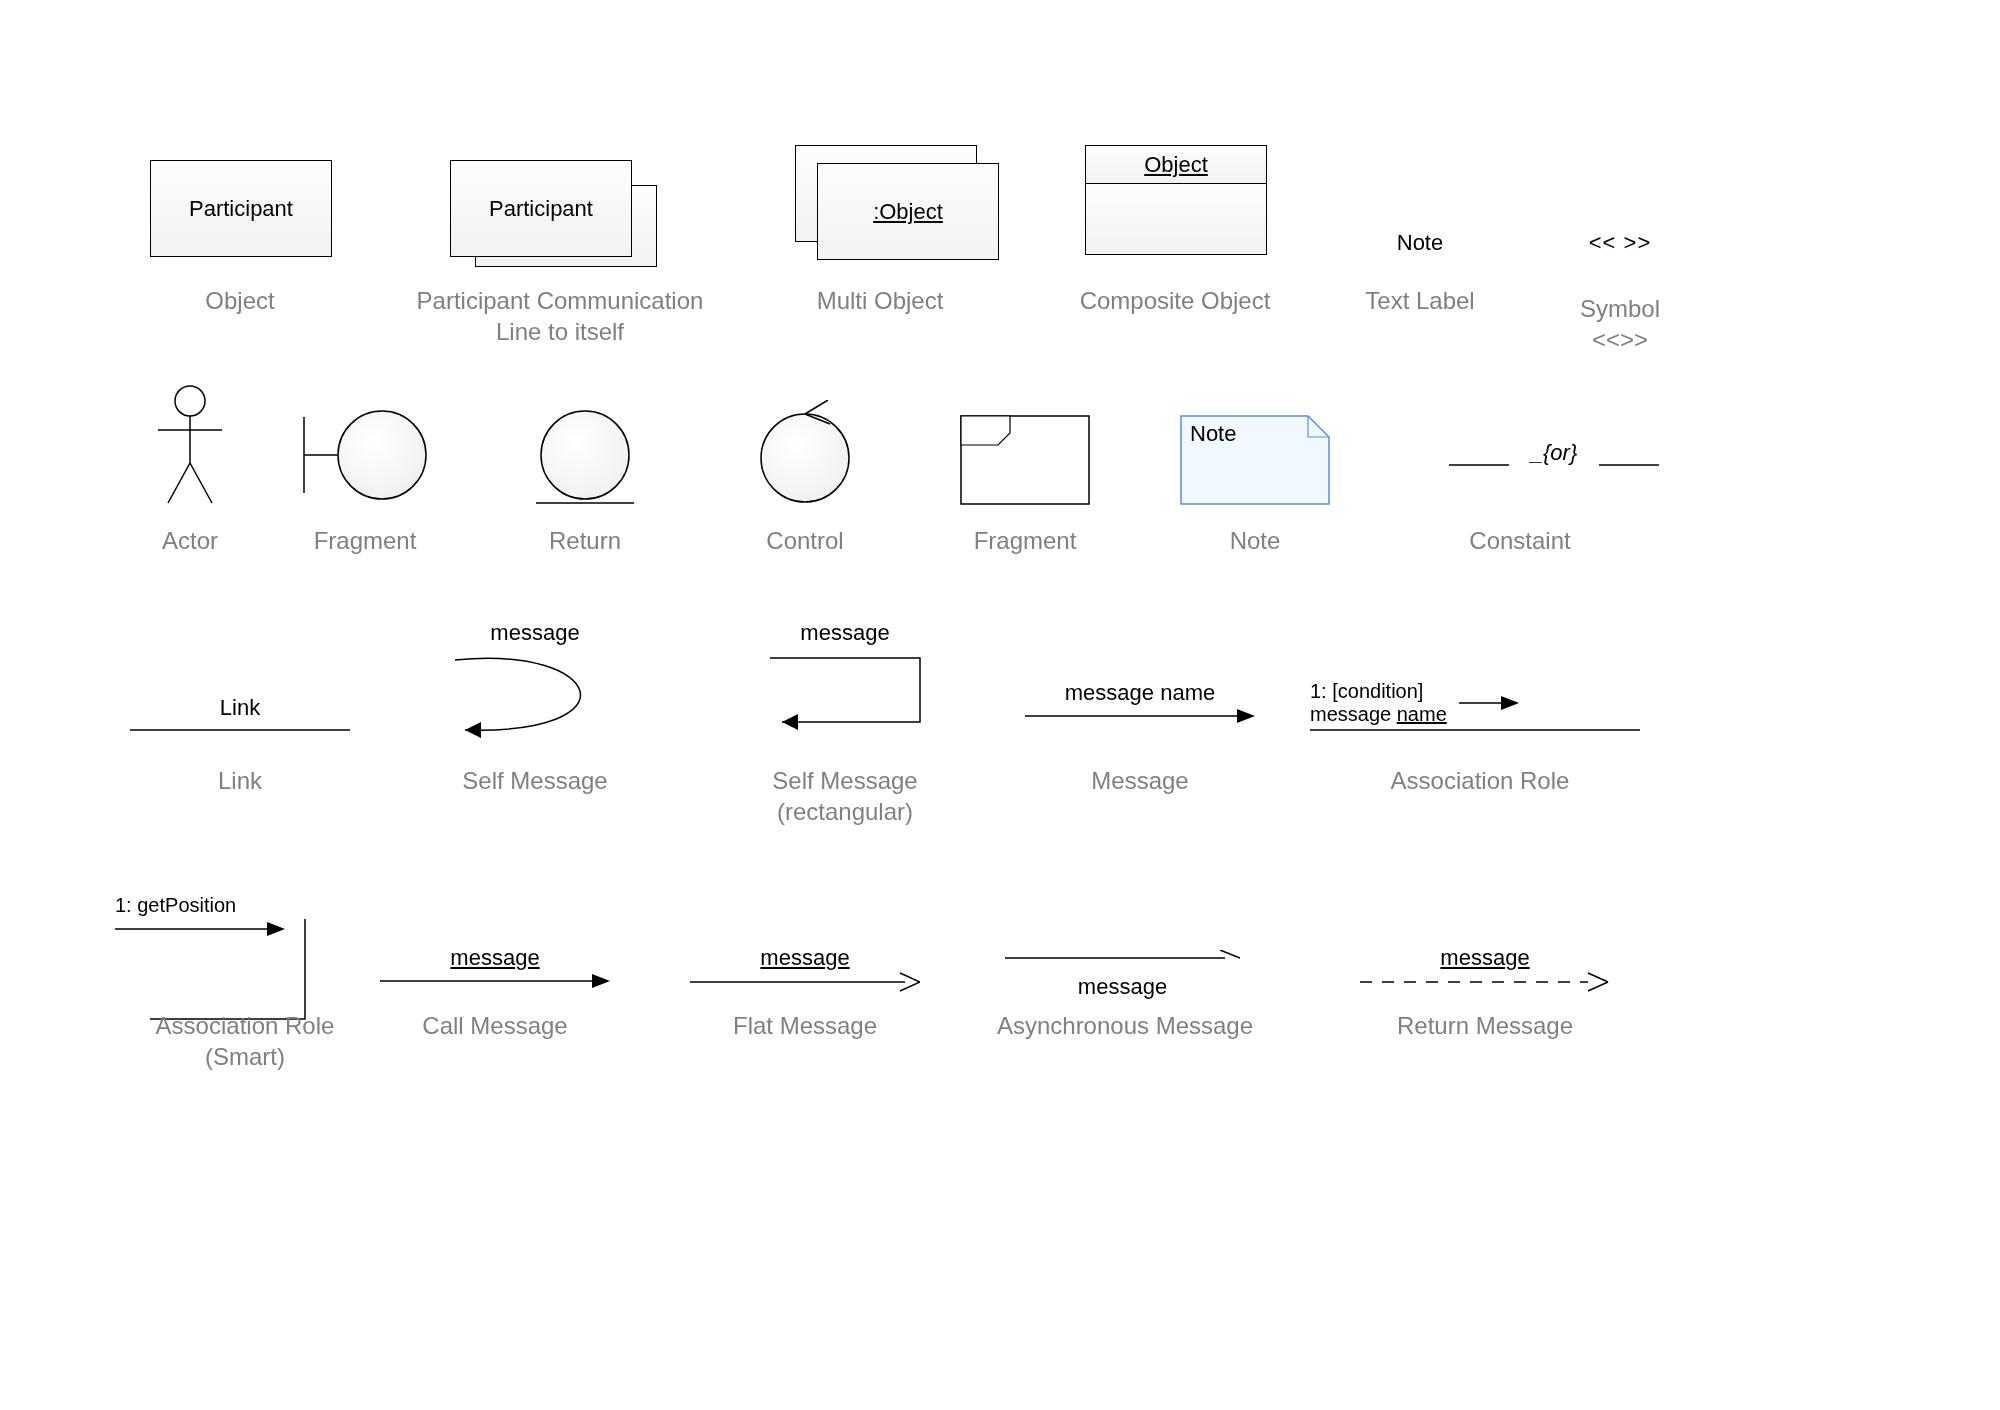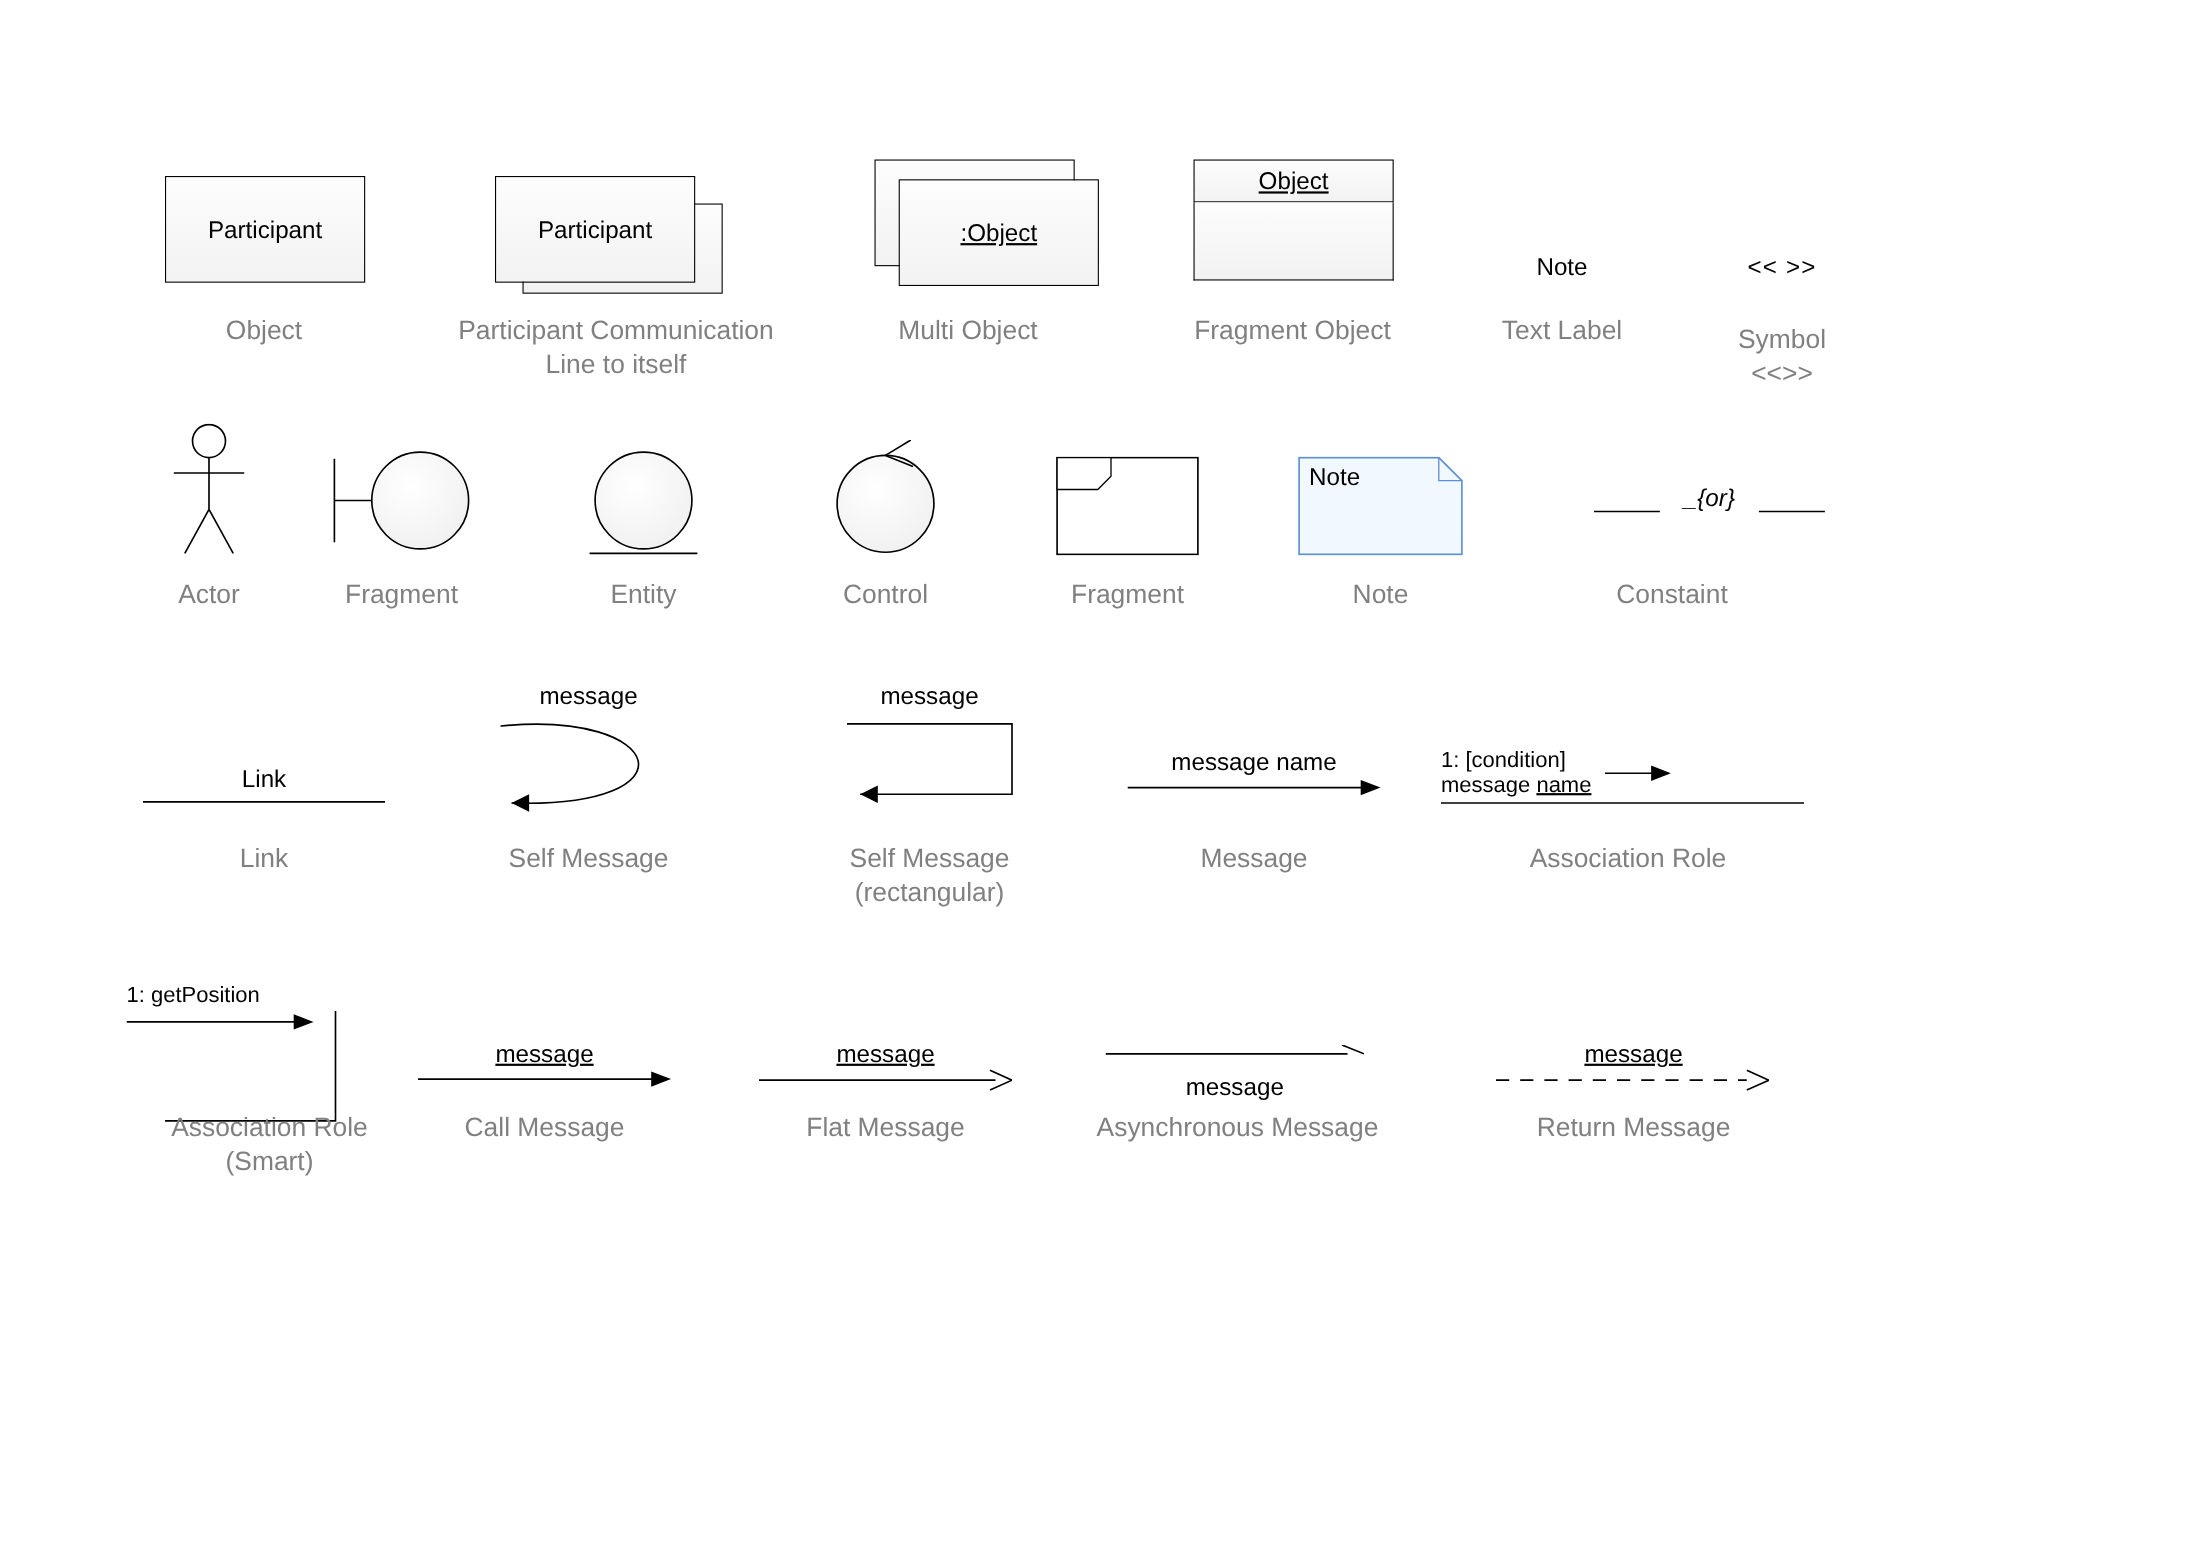--- a/index.html
+++ b/index.html
@@ -59,21 +59,21 @@
   </div>
 </div>
 <div class="cell caption" style="left:775px; top:285px; width:210px;">Multi Object</div>
 
 <div class="cell" style="left:1085px; top:145px;">
   <div class="box" style="width:180px; height:37px; display:flex; align-items:center; justify-content:center;">
     <span class="small-text underline">Object</span>
   </div>
   <div class="box" style="width:180px; height:70px; border-top:none;"></div>
 </div>
-<div class="cell caption" style="left:1060px; top:285px; width:230px;">Fragment Object</div>
+<div class="cell caption" style="left:1060px; top:285px; width:230px;">Composite Object</div>
 
 <div class="cell small-text" style="left:1370px; top:230px; width:100px;">Note</div>
 <div class="cell caption" style="left:1350px; top:285px; width:140px;">Text Label</div>
 
 <div class="cell small-text" style="left:1560px; top:230px; width:120px; letter-spacing:1px;">&lt;&lt; &gt;&gt;</div>
 <div class="cell caption" style="left:1555px; top:293px; width:130px; white-space:pre-line;">Symbol
 &lt;&lt;&gt;&gt;</div>
 
 <div class="cell" style="left:150px; top:385px;">
   <svg width="80" height="120" viewBox="0 0 80 120">
@@ -106,21 +106,21 @@
     <circle cx="55" cy="50" r="44" fill="url(#ge)" stroke="#000" stroke-width="1.5"></circle>
     <line x1="6" y1="98" x2="104" y2="98" stroke="#000" stroke-width="1.5"></line>
     <defs>
         <radialGradient id="ge" cx="40%" cy="35%" r="70%">
           <stop offset="0%" stop-color="#fff"></stop>
           <stop offset="100%" stop-color="#f0f0f0"></stop>
         </radialGradient>
       </defs>
   </svg>
 </div>
-<div class="cell caption" style="left:530px; top:525px; width:110px;">Entity</div>
+<div class="cell caption" style="left:530px; top:525px; width:110px;">Return</div>
 
 <div class="cell" style="left:750px; top:400px;">
   <svg width="110" height="110" viewBox="0 0 110 110">
     <circle cx="55" cy="58" r="44" fill="url(#gc)" stroke="#000" stroke-width="1.5"></circle>
     <line x1="55" y1="14" x2="78" y2="0" stroke="#000" stroke-width="1.5"></line>
     <line x1="55" y1="14" x2="80" y2="24" stroke="#000" stroke-width="1.5"></line>
     <defs>
         <radialGradient id="gc" cx="40%" cy="35%" r="70%">
           <stop offset="0%" stop-color="#fff"></stop>
           <stop offset="100%" stop-color="#f0f0f0"></stop>

